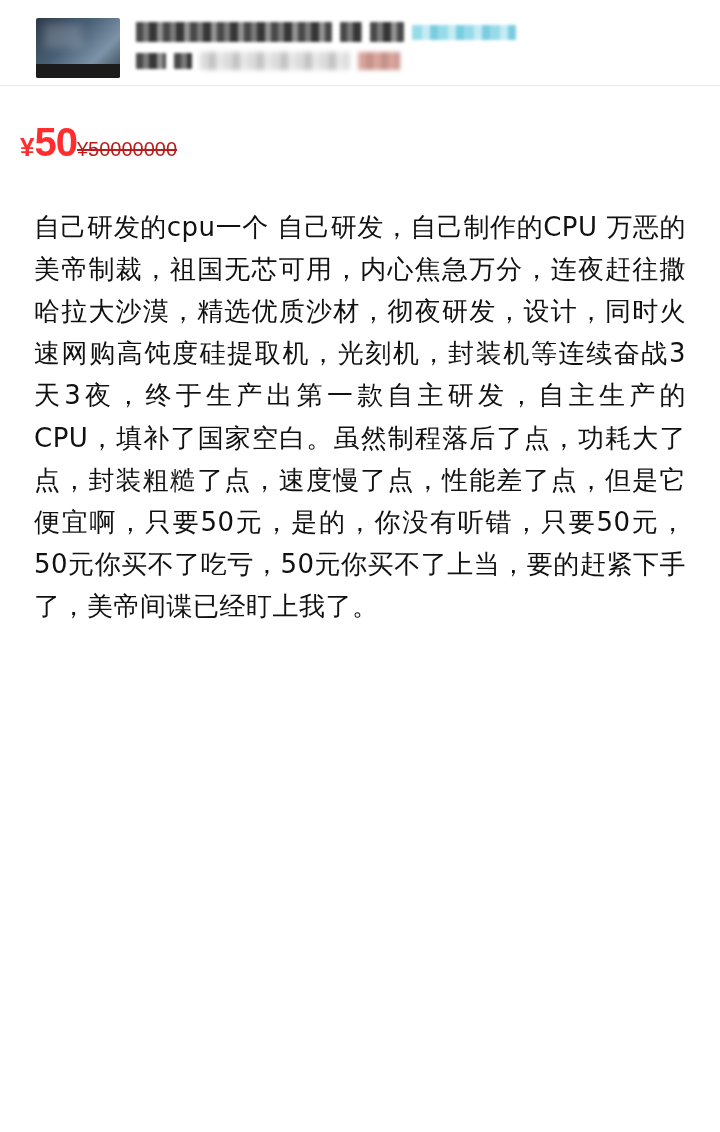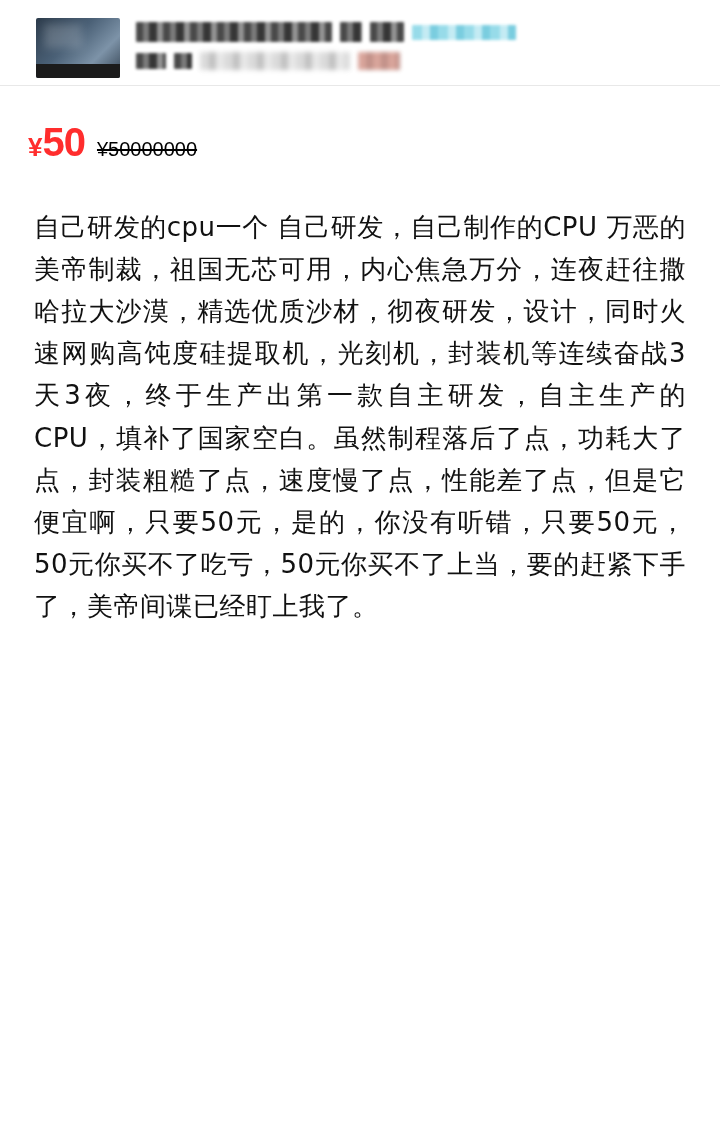--- a/index.html
+++ b/index.html
@@ -103,39 +103,39 @@
   }
   .blk.c1 { width: 30px; height: 16px; }
   .blk.c2 { width: 18px; height: 16px; }
   .blk.c3 { width: 150px; height: 18px; opacity:.55; filter: blur(2.4px);
     background: repeating-linear-gradient(90deg,#bdbdbd 0,#bdbdbd 9px,#8d8d8d 9px,#8d8d8d 16px,#d6d6d6 16px,#d6d6d6 24px);}
   .blk.c4 { width: 42px; height: 18px; opacity:.6; filter: blur(2.2px);
     background: repeating-linear-gradient(90deg,#c06a5a 0,#c06a5a 8px,#9a4a3c 8px,#9a4a3c 15px);}
 
   
   .price-row {
-    padding: 36px 36px 0 28px;
+    padding: 36px 36px 0 20px;
     display: flex;
     align-items: baseline;
-    gap: 12px;
+    gap: 0;
   }
   .price-current {
     color: #ff2d2d;
     font-size: 40px;
     font-weight: 700;
     line-height: 1;
     letter-spacing: -1px;
   }
   .price-current .cny {
     font-size: 26px;
     font-weight: 700;
     margin-right: 1px;
   }
   .price-original {
-    color: #000000;
+    color: #b91c1c;
     font-size: 20px;
     text-decoration: line-through;
     letter-spacing: 0px;
   }
 
   
   .desc {
     padding: 44px 34px 0 34px;
     font-size: 26px;
     line-height: 1.62;

